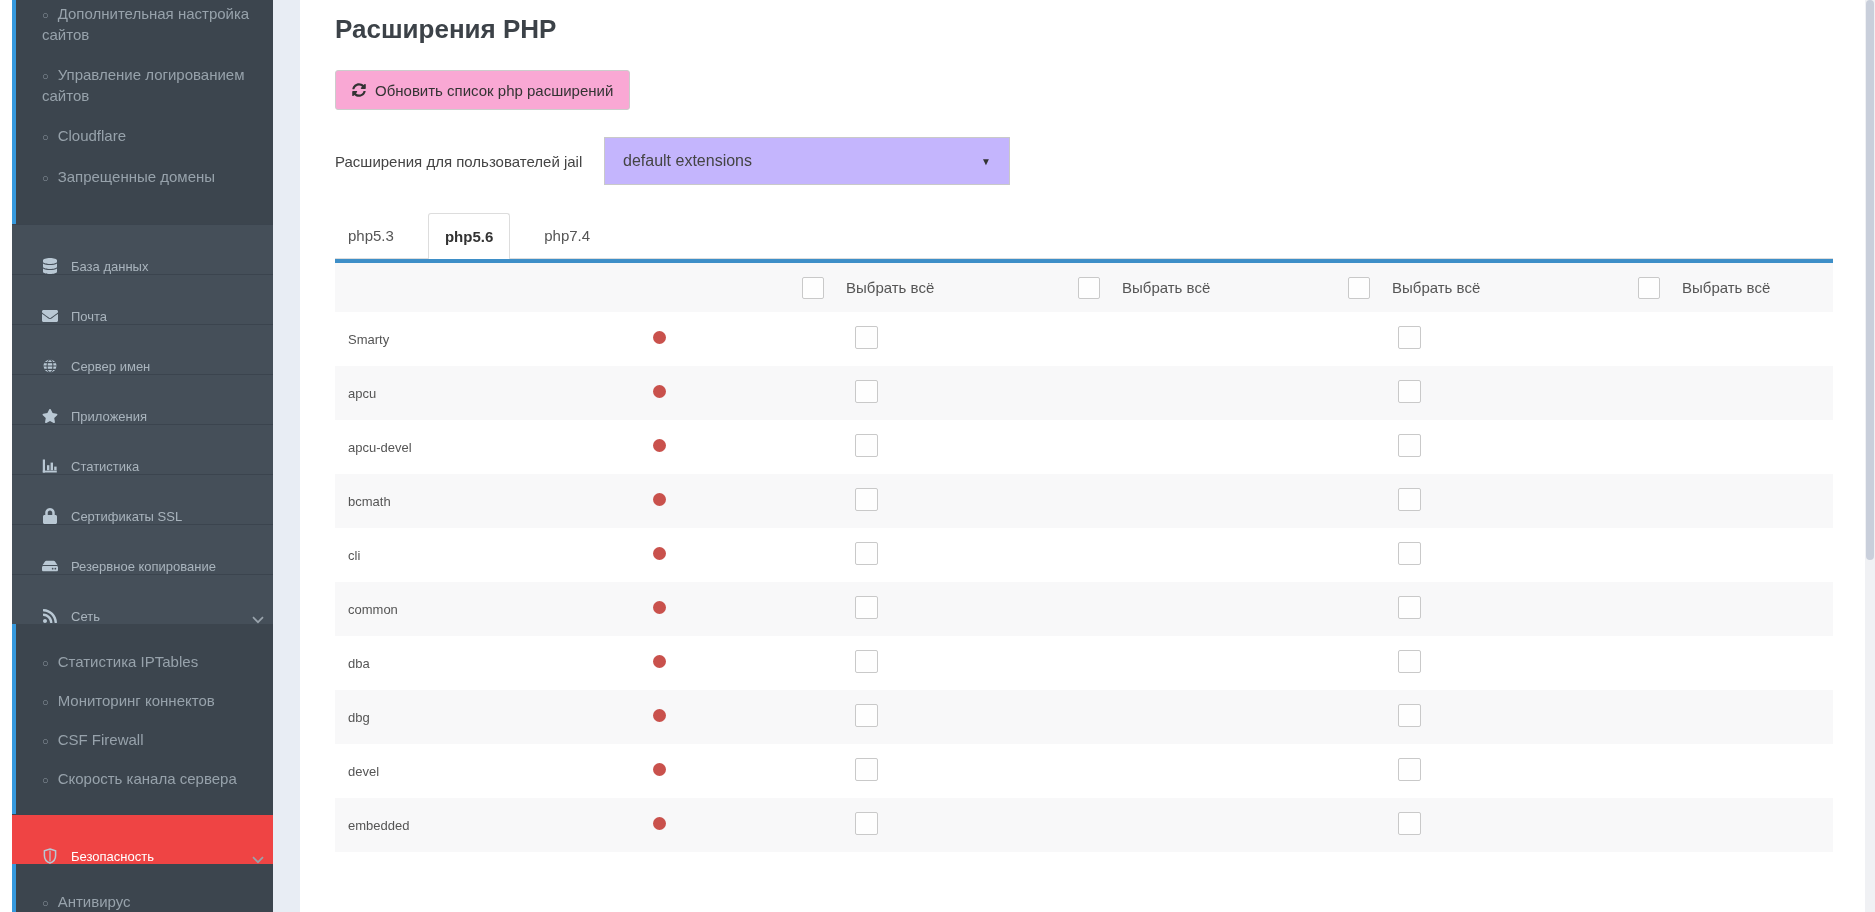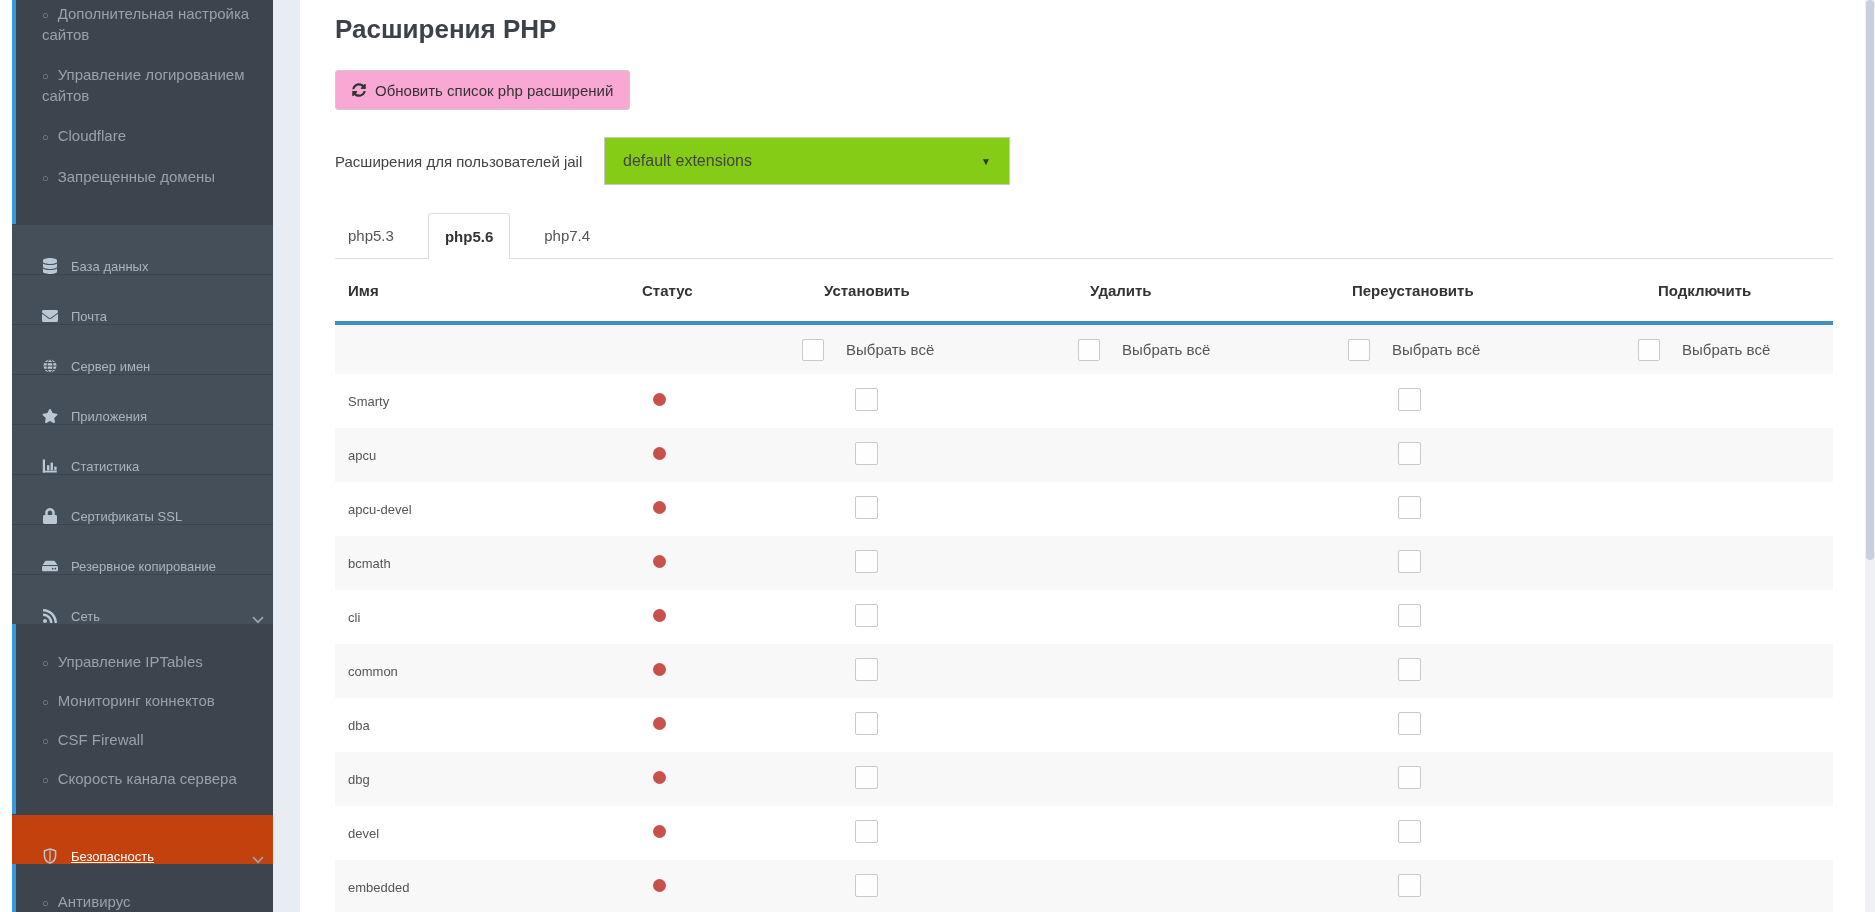--- a/index.html
+++ b/index.html
@@ -12,21 +12,21 @@
     background:#454f59; overflow:hidden; }
   .submenu { background:#3c454e; border-left:4px solid var(--stripe,#3699dd);
     padding:4px 10px 16px 26px; }
   .submenu.pad-big { padding-top:28px; padding-bottom:24px; }
   .sub-item { color:#97a2ab; font-size:15px; line-height:20px; margin-bottom:18px; cursor:pointer; }
   .submenu.first .sub-item { margin-bottom:20px; }
   .sub-item:last-child { margin-bottom:0; }
   .bullet { font-size:11px; color:#8d97a0; margin-right:9px; }
   .nav-item { height:50px; display:flex; align-items:flex-end; padding-left:30px;
     border-top:1px solid #3b444e; color:#a9b4bd; font-size:13px; cursor:pointer; }
-  .nav-item.active { background:#c2410c; color:#fff;text-decoration:underline; }
+  .nav-item.active { background:#ef4444; color:#fff; }
   .nav-icon { width:18px; display:inline-flex; margin-right:11px; color:#b9c8d4; }
   .nav-icon svg { width:16px; height:16px; fill:currentColor; }
   .chev { margin-left:auto; margin-right:21px; color:#99a3ac; display:inline-flex; }
   .chev svg { width:12px; height:8px; }
 
   .gap-strip { position:absolute; left:273px; top:0; width:27px; height:912px; background:#e8edf4; }
 
   
   .scrollbar { position:absolute; right:0; top:0; width:10px; height:912px; background:#f0f1f4; }
   .scroll-thumb { position:absolute; top:0; left:1px; width:8px; height:560px; background:#c9cfdb; border-radius:4px; }
@@ -35,21 +35,21 @@
   .content { position:absolute; left:300px; top:0; width:1565px; height:912px;
     background:#fff; padding:14px 0 0 35px; }
   .page-title { font-size:26px; font-weight:bold; color:#3c4248; }
   .refresh-btn { margin-top:25px; height:40px; display:inline-flex; align-items:center;
     gap:9px; padding:0 16px; background:#f9a8d4; border:1px solid #ccc; border-radius:3px;
     font-family:"Liberation Sans",sans-serif; font-size:15px; color:#333; cursor:pointer; }
   .refresh-btn svg { width:14px; height:14px; fill:#333; }
 
   .jail-row { margin-top:27px; display:flex; align-items:center; }
   .jail-row label { width:269px; font-size:15px; color:#444; }
-  .select { width:406px; height:48px; border:1px solid #c9c9c9; background:#84cc16;
+  .select { width:406px; height:48px; border:1px solid #c9c9c9; background:#c4b5fd;
     display:flex; align-items:center; justify-content:space-between;
     padding:0 18px; font-size:16px; color:#444; cursor:pointer; }
   .caret { font-size:10px; color:#333; }
 
   
   .tabs { margin-top:28px; height:46px; display:flex; align-items:stretch;
     border-bottom:1px solid #ddd; width:1498px; }
   .tab { line-height:45px; padding:0 13px; font-size:15px; color:#555; cursor:pointer; }
   .tab + .tab { margin-left:21px; }
   .tab.active { background:#fff; border:1px solid #ddd; border-bottom:none;
@@ -167,21 +167,21 @@
         </svg>
       </span>
       <span>Сеть</span>
       <span class="chev">
         <svg viewBox="0 0 12 8">
           <path d="M1 1.2l5 5 5-5" fill="none" stroke="currentColor" stroke-width="1.7"></path>
         </svg>
       </span>
     </div>
     <div class="submenu pad-big">
-      <div class="sub-item"><span class="bullet">○</span><span>Управление IPTables</span></div>
+      <div class="sub-item"><span class="bullet">○</span><span>Статистика IPTables</span></div>
       <div class="sub-item"><span class="bullet">○</span><span>Мониторинг коннектов</span></div>
       <div class="sub-item"><span class="bullet">○</span><span>CSF Firewall</span></div>
       <div class="sub-item"><span class="bullet">○</span><span>Скорость канала сервера</span></div>
     </div>
     <div class="nav-item active">
       <span class="nav-icon">
         <svg viewBox="0 0 16 16">
           <path d="M8 1l5.6 1.9v4.5c0 4-2.4 6.5-5.6 7.7-3.2-1.2-5.6-3.7-5.6-7.7V2.9z" fill="none" stroke="currentColor" stroke-width="1.5"></path>
           <path d="M8 2.6v10.9" stroke="currentColor" stroke-width="1.2" fill="none"></path>
         </svg>
@@ -219,28 +219,20 @@
     </div>
   </div>
 
   <div class="tabs" id="tabs">
       <div class="tab">php5.3</div>
       <div class="tab active">php5.6</div>
       <div class="tab">php7.4</div>
     </div>
 
   <div class="tbl">
-    <div class="thead grid-row" id="thead">
-        <div class="th">Имя</div>
-        <div class="th">Статус</div>
-        <div class="th">Установить</div>
-        <div class="th">Удалить</div>
-        <div class="th">Переустановить</div>
-        <div class="th">Подключить</div>
-      </div>
     <div class="blue-line"></div>
     <div class="sa-row grid-row" id="sarow">
         <div></div>
         <div></div>
         <div class="sa-cell c3">
           <span class="cb"></span>
           <span>Выбрать всё</span>
         </div>
         <div class="sa-cell c4">
           <span class="cb"></span>

